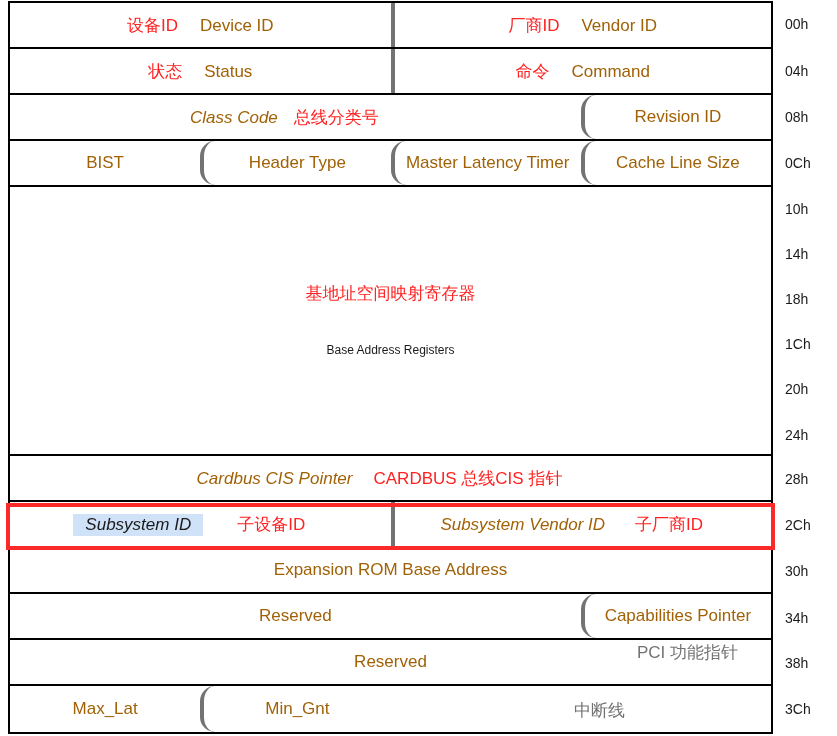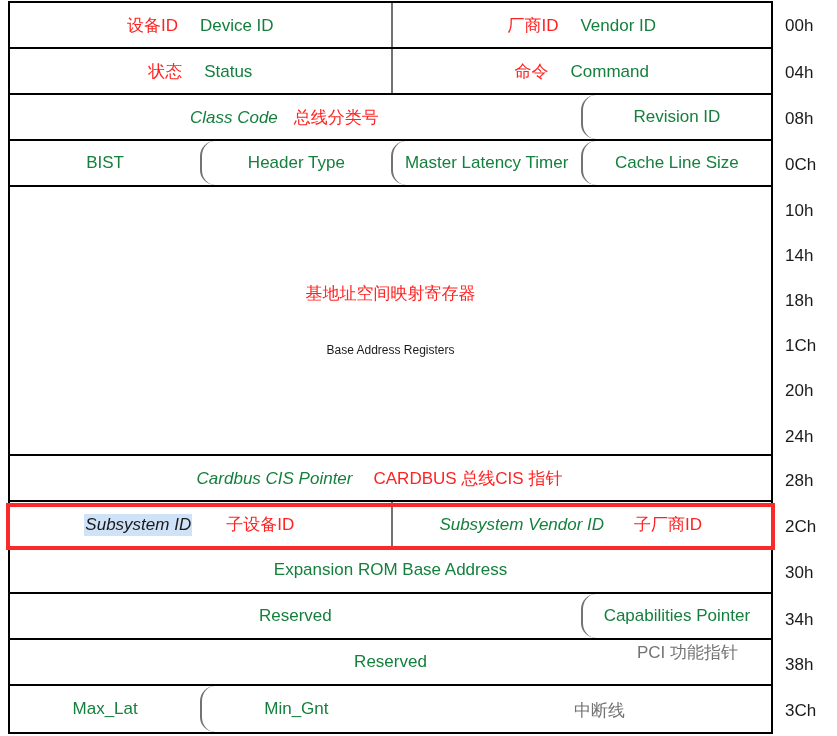--- a/index.html
+++ b/index.html
@@ -42,40 +42,40 @@
     position: relative;
     box-sizing: border-box;
     display: flex;
     align-items: center;
     justify-content: center;
     font-size: 17px;
     color: #1a1a1a;
     white-space: nowrap;
     overflow: visible;
   }
-  .cell + .cell { border-left: 2px solid #737373; align-items: center; }
+  .cell + .cell { border-left: 4px solid #737373; align-items: center; }
 
   
   .c-half     { width: 50%; }
   .c-quarter  { width: 25%; border-radius: 15px; }
   .c-three4   { width: 75%; }
   .c-full     { width: 100%; }
 
-  .en { color: #15803d; }
+  .en { color: #a16207; }
   .zh { color: #ff2222; }
 
   .pair { display: inline-flex; align-items: baseline; }
   .pair .zh { margin-right: 22px; }
   .pair-rev .en { margin-right: 16px; font-style: italic; }
 
   
   .selected {
     background: #cfe2f8;
     color: #1a1a1a;
-    padding: 1px 1px;
+    padding: 1px 12px;
   }
 
   
   .bar-row {
     height: 269px;
     border-bottom: 2px solid #000000;
     box-sizing: border-box;
     display: flex;
     align-items: center;
     justify-content: center;
@@ -123,21 +123,21 @@
     position: absolute;
     left: 785px;
     top: 0;
     width: 52px;
     height: 736px;
   }
   .addr {
     position: absolute;
     left: 0;
     width: 52px;
-    font-size: 17px;
+    font-size: 14px;
     color: #1a1a1a;
     text-align: left;
     white-space: nowrap;
   }
 </style>
 </head>
 <body>
 
 <div id="page">
 

